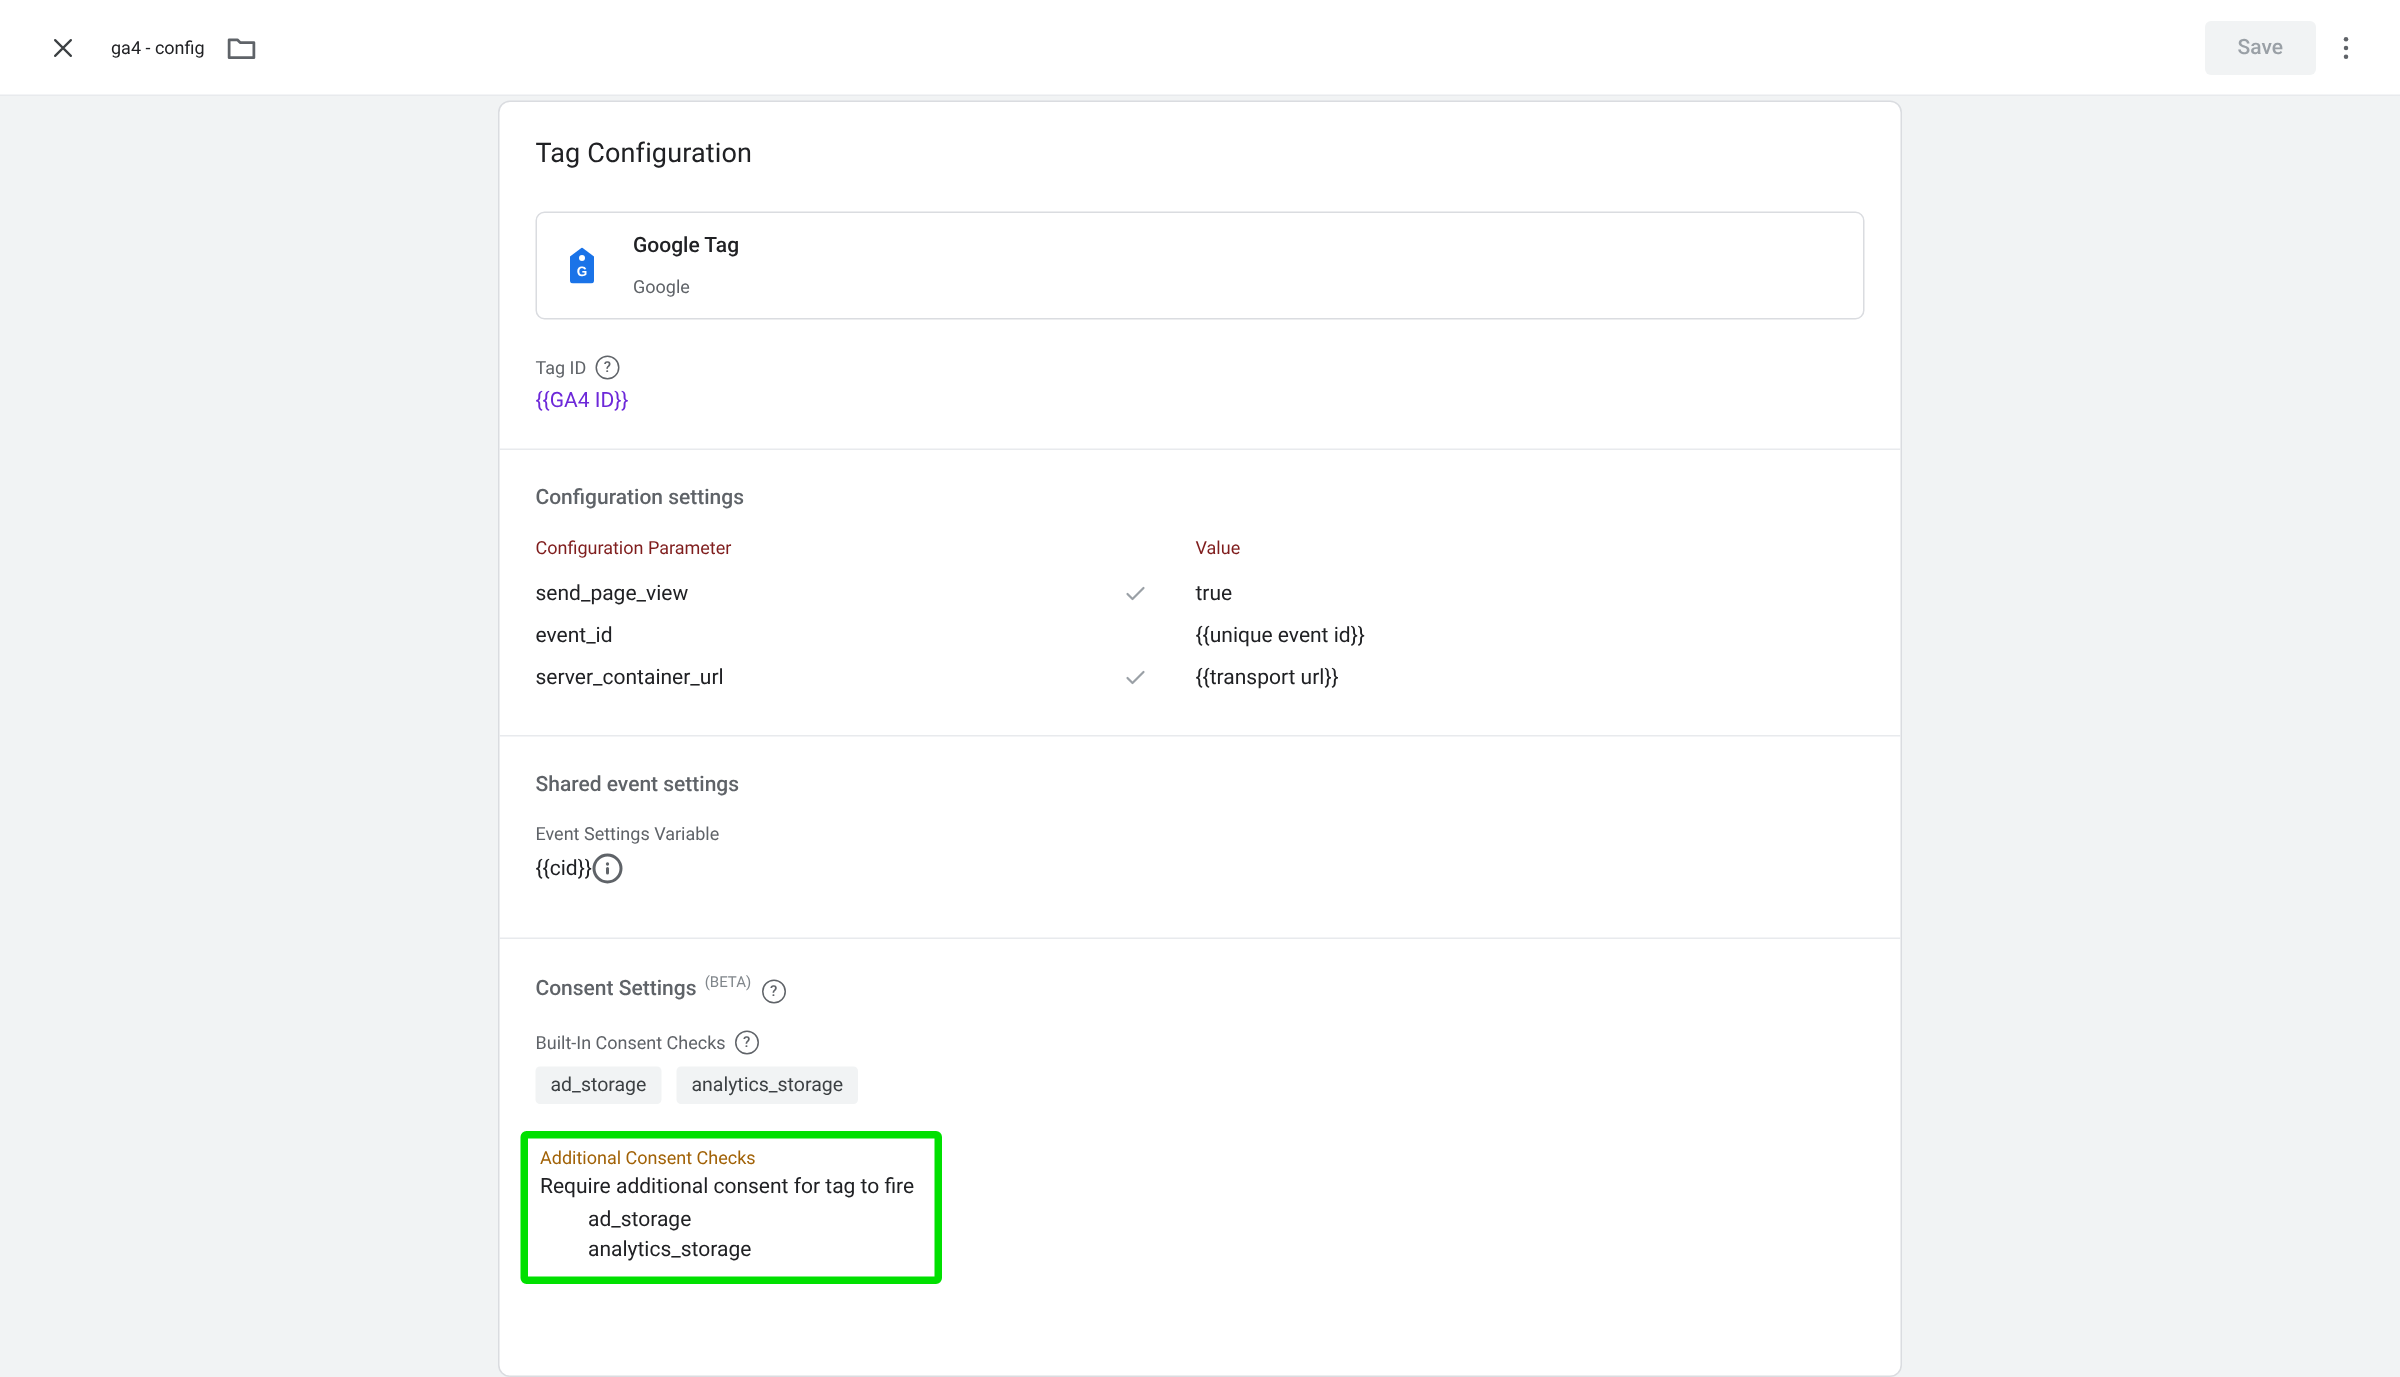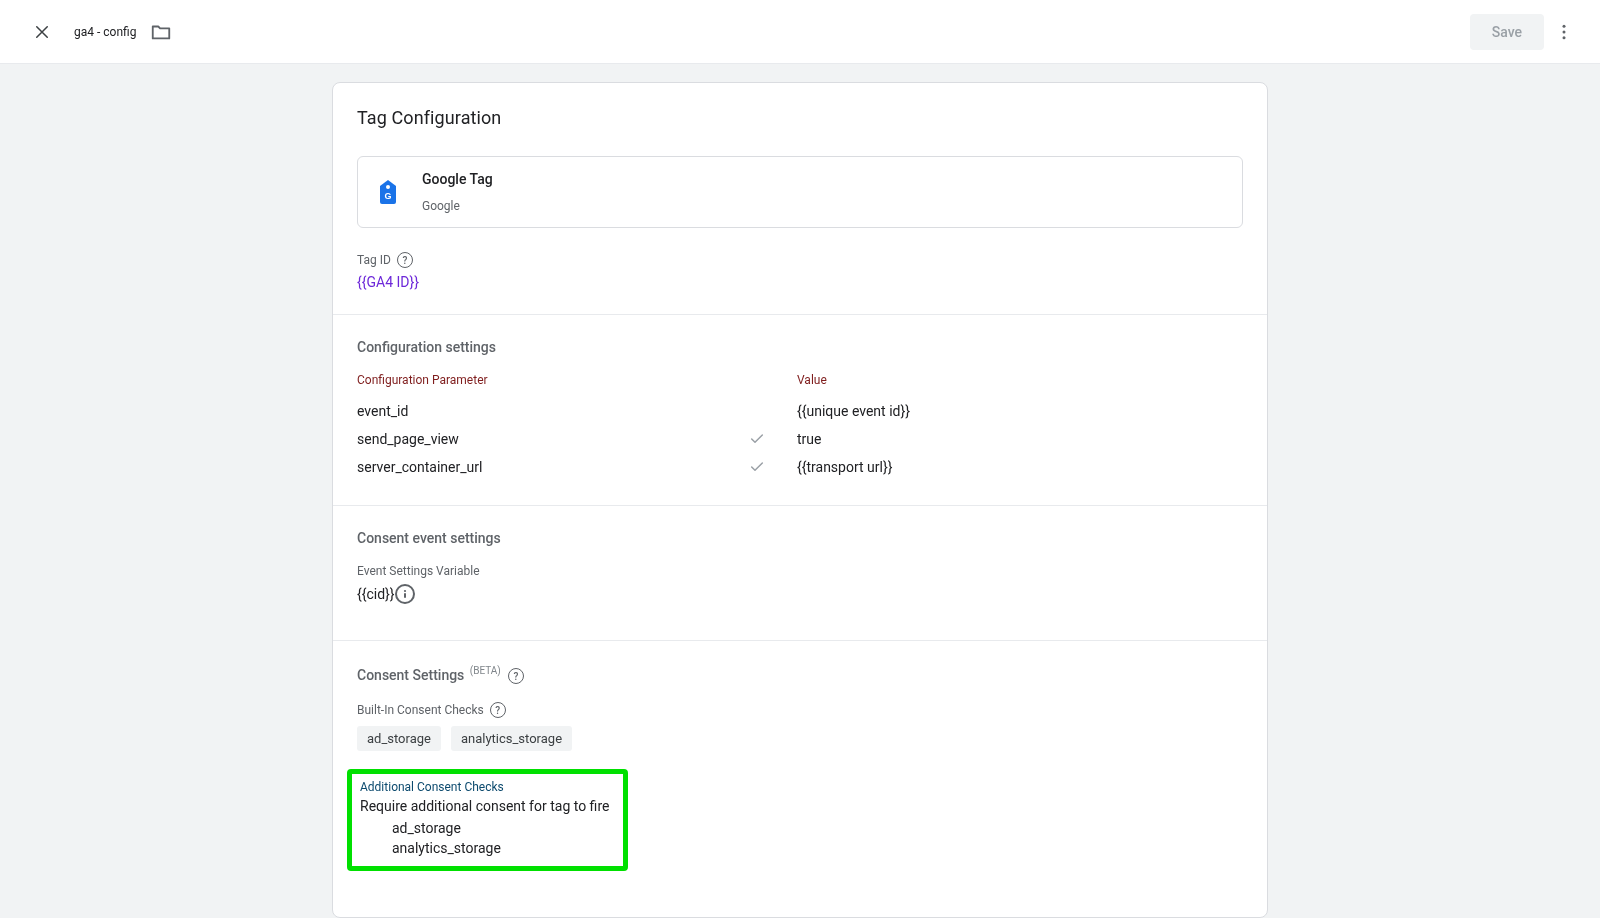--- a/index.html
+++ b/index.html
@@ -51,21 +51,21 @@
   .topbar .kebab {
     width: 40px; height: 40px;
     display: flex; align-items: center; justify-content: center;
     border-radius: 50%;
     cursor: pointer;
     color: #5f6368;
   }
   .content-area {
     background: #f1f3f4;
     height: calc(918px - 64px);
-    padding-top: 18px;
+    padding-top: 3px;
     display: flex;
     justify-content: center;
   }
   .card {
     width: 936px;
     background: #fff;
     border: 1px solid #dadce0;
     border-radius: 8px;
     padding: 24px 0 0 0;
   }
@@ -186,21 +186,21 @@
   .highlight-box {
     border: 5px solid #00e000;
     border-radius: 4px;
     padding: 6px 14px 8px 8px;
     display: inline-block;
     margin-top: 18px;
     margin-left: -10px;
   }
   .mini-label {
     font-size: 12px;
-    color: #0c4a6e;
+    color: #a16207;
     margin-bottom: 4px;
   }
   .body-text { font-size: 14px; color: #202124; }
   .indent-list { margin-top: 4px; padding-left: 32px; }
   .indent-list div { padding: 2px 0; font-size: 14px; }
 </style>
 </head>
 <body>
 
 <div class="topbar">
@@ -256,47 +256,47 @@
       <div class="section-divider flush"></div>
 
       <div class="section-title">Configuration settings</div>
       <div class="param-header">
         <div class="param-col1">Configuration Parameter</div>
         <div class="param-col-check"></div>
         <div class="param-col2">Value</div>
       </div>
       <div id="config-rows">
           <div class="param-row">
-            <div class="param-col1">event_id</div>
-            <div class="check"></div>
-            <div class="param-col2">{{unique event id}}</div>
-          </div>
-          <div class="param-row">
             <div class="param-col1">send_page_view</div>
             <div class="check">
               <svg width="16" height="16" viewBox="0 0 24 24">
                 <path fill="none" stroke="currentColor" stroke-width="2.2" stroke-linecap="round" stroke-linejoin="round" d="M4 12 l5 5 L20 6"></path>
               </svg>
             </div>
             <div class="param-col2">true</div>
+          </div>
+          <div class="param-row">
+            <div class="param-col1">event_id</div>
+            <div class="check"></div>
+            <div class="param-col2">{{unique event id}}</div>
           </div>
           <div class="param-row">
             <div class="param-col1">server_container_url</div>
             <div class="check">
               <svg width="16" height="16" viewBox="0 0 24 24">
                 <path fill="none" stroke="currentColor" stroke-width="2.2" stroke-linecap="round" stroke-linejoin="round" d="M4 12 l5 5 L20 6"></path>
               </svg>
             </div>
             <div class="param-col2">{{transport url}}</div>
           </div>
         </div>
 
       <div class="section-divider flush"></div>
 
-      <div class="section-title">Consent event settings</div>
+      <div class="section-title">Shared event settings</div>
       <div class="field-label">Event Settings Variable</div>
       <div class="inline-value-row">
         <span class="body-text">{{cid}}</span>
         <span class="info-circle">
           <svg width="12" height="12" viewBox="0 0 12 12">
               <circle cx="6" cy="3" r="1.1" fill="currentColor"></circle>
               <rect x="5" y="5" width="2" height="5" rx="1" fill="currentColor"></rect>
             </svg>
         </span>
       </div>

